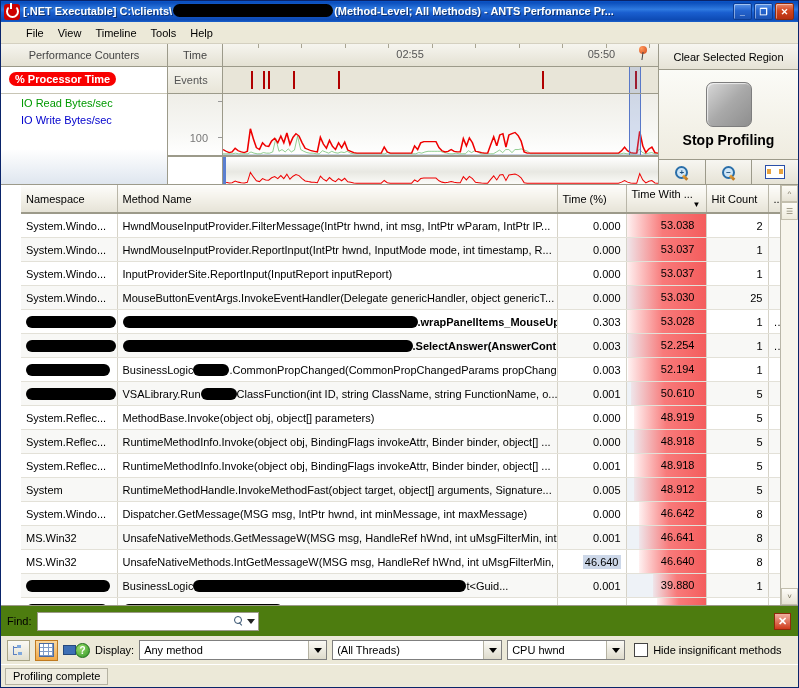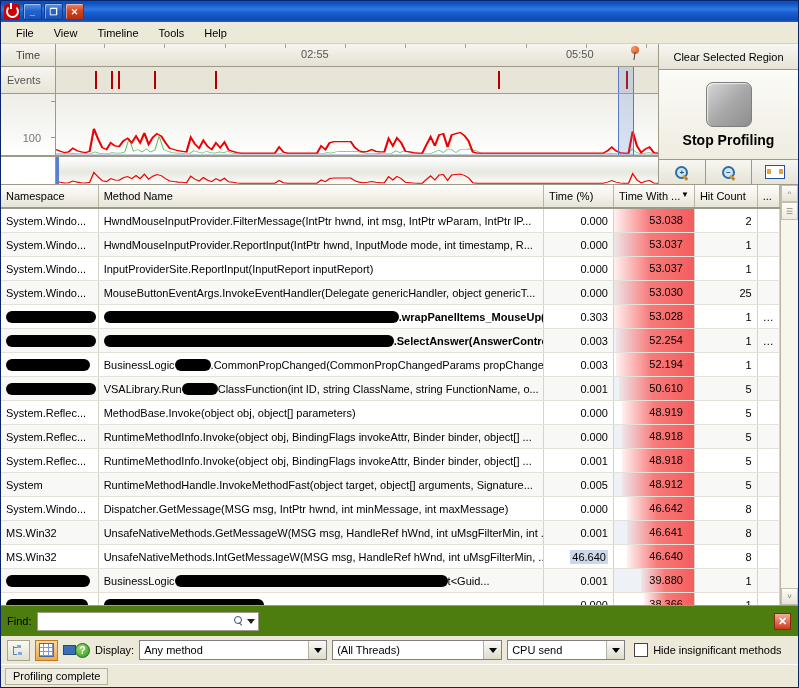--- a/index.html
+++ b/index.html
@@ -89,24 +89,23 @@
     box-shadow: inset 1px 1px 0 rgba(255,255,255,0.45);
   }
   .win-btn.close { background: linear-gradient(to bottom, #e98a6d, #d2451d 45%, #b52f10); border-color:#8e2a0b;}
 
   
   .menubar {
     height: 21px;
     background: #ece9d8;
     display: flex;
     align-items: center;
-    padding-left: 8px;
+    padding-left: 18px;
     flex: none;
     border-bottom: 1px solid #d4d0c0;
-    gap: 6px;
   }
   .menu-item {
     padding: 2px 7px;
     font-size: 11px;
     color: #000;
     cursor: default;
   }
 
   
   .timeline-wrap {
@@ -269,20 +268,21 @@
     flex: 1 1 auto;
     display: flex;
     min-height: 0;
     background: #fff;
     border-bottom: 1px solid #9c9a8a;
   }
   .grid-scroll {
     flex: 1 1 auto;
     overflow: hidden;
     min-width: 0;
+    padding-left: 20px;
   }
   table.grid {
     width: 100%;
     border-collapse: collapse;
     table-layout: fixed;
     font-size: 11px;
   }
   table.grid th {
     background: linear-gradient(to bottom, #fdfdfb 0%, #f3f1e9 50%, #e6e3d7 100%);
     border-right: 1px solid #b9b6a8;
@@ -491,37 +491,48 @@
 </style>
 </head>
 <body>
 
 <div id="app">
 
   <div class="titlebar">
     <div class="title-icon">
         <div class="ring"></div>
       </div>
+    <div class="title-text"><span>[.NET Executable] C:\clients\</span><span class="title-redaction"></span><span>(Method-Level; All Methods) - ANTS Performance Pr...</span></div>
     <div class="win-btns">
       <div class="win-btn">_</div>
       <div class="win-btn">❐</div>
       <div class="win-btn close">✕</div>
     </div>
   </div>
 
   <div class="menubar">
     <div class="menu-item">File</div>
     <div class="menu-item">View</div>
     <div class="menu-item">Timeline</div>
     <div class="menu-item">Tools</div>
     <div class="menu-item">Help</div>
   </div>
 
   <div class="timeline-wrap">
 
+    <div class="counters-pane">
+      <div class="pane-head">Performance Counters</div>
+      <div style="height:26px;border-bottom:1px solid #c8c5b5;display:flex;align-items:center;padding-left:8px;">
+        <span class="counter sel">% Processor Time</span>
+      </div>
+      <div style="padding-left:14px;padding-top:2px;">
+        <div class="counter green">IO Read Bytes/sec</div>
+        <div class="counter blue">IO Write Bytes/sec</div>
+      </div>
+    </div>
 
     <div style="width:54px;flex:none;border-right:1px solid #9c9a8a;display:flex;flex-direction:column;background:#fff;">
       <div class="pane-head">Time</div>
       <div style="height:26px;flex:none;border-bottom:1px solid #9c9a8a;background:linear-gradient(to bottom,#f6f5ef,#e8e5d8);display:flex;align-items:center;padding-left:6px;color:#555;">Events</div>
       <div style="flex:1 1 auto;background:linear-gradient(to bottom,#efeee8 0%,#f7f7f4 60%,#ffffff 100%);position:relative;border-bottom:1px solid #9c9a8a;">
         <div style="position:absolute;right:14px;top:38px;font-size:11px;color:#777;">100</div>
         <div class="y-tick" style="top:43px;"></div>
         <div class="y-tick" style="top:7px;"></div>
       </div>
       <div style="height:27px;flex:none;background:#fff;border-top:1px solid #9c9a8a;"></div>
@@ -874,21 +885,21 @@
           <span class="arrow-tri"></span>
         </span>
     </div>
     <div class="combo" style="width:170px;">
       <span class="txt">(All Threads)</span>
       <span class="arrow">
           <span class="arrow-tri"></span>
         </span>
     </div>
     <div class="combo" style="width:118px;">
-      <span class="txt">CPU send</span>
+      <span class="txt">CPU hwnd</span>
       <span class="arrow">
           <span class="arrow-tri"></span>
         </span>
     </div>
     <div style="display:flex;align-items:center;gap:5px;margin-left:4px;">
       <span class="chk"></span>
       <span class="lbl">Hide insignificant methods</span>
     </div>
   </div>
 

